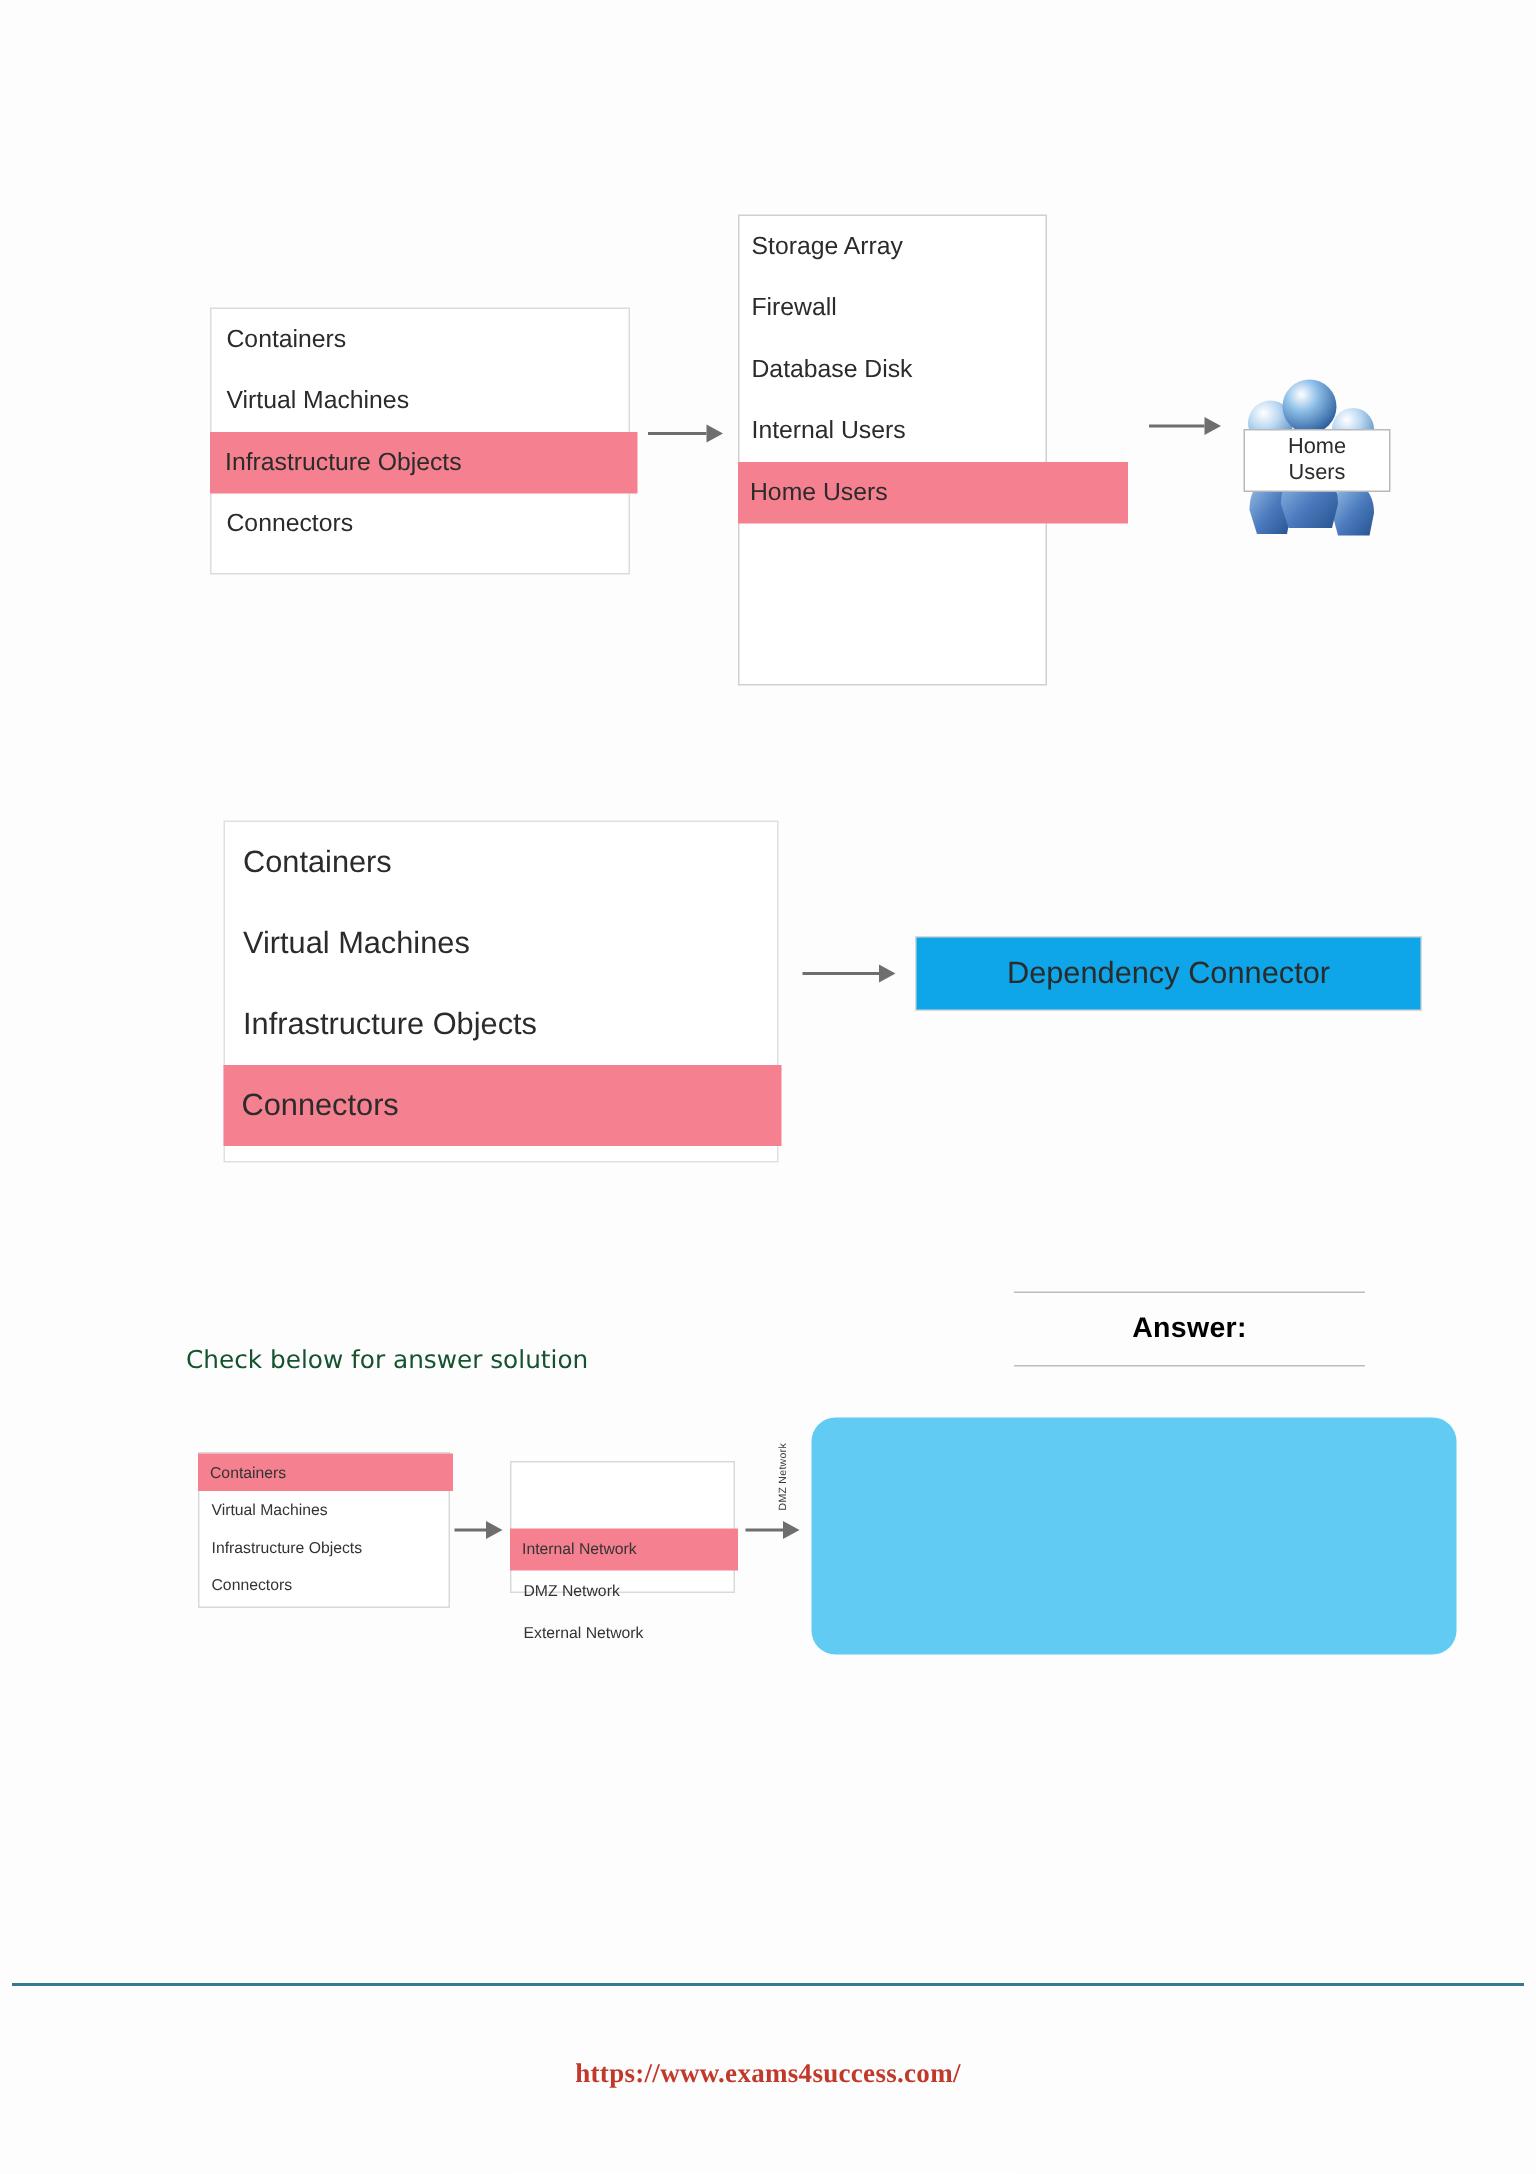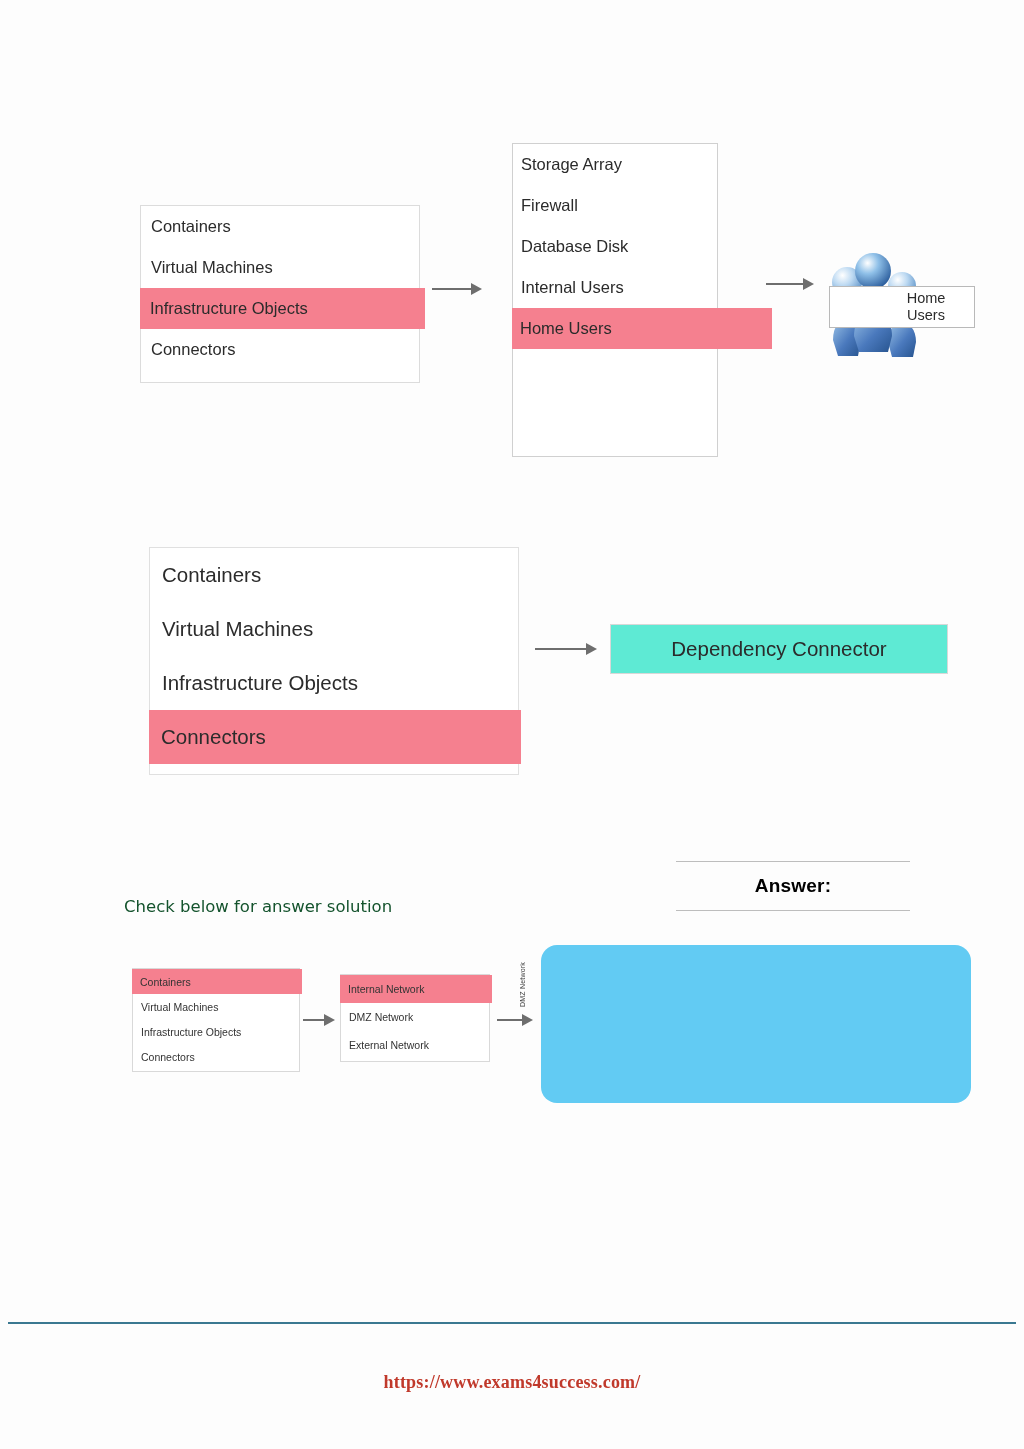--- a/index.html
+++ b/index.html
@@ -50,21 +50,21 @@
     font-size: 16.5px;
     color: #2b2b2b;
   }
   #box-categories-1 .row.hl {
     width: 285px;       
     margin-left: -1px;
   }
 
   
   #box-objects {
-    left: 512px; top: 143px; width: 206px; height: 314px;
+    left: 492px; top: 143px; width: 206px; height: 314px;
     border-color: #d0d0d0;
   }
   #box-objects .row {
     height: 41px;
     padding-left: 8px;
     font-size: 16.5px;
     color: #2b2b2b;
   }
   #box-objects .row.hl {
     width: 260px;
@@ -108,21 +108,20 @@
     width: 96px; height: 40px;
     background: #ffffff;
     border: 1px solid #b9b9b9;
     display: flex;
     flex-direction: column;
     align-items: center;
     justify-content: center;
     font-size: 14.5px;
     line-height: 17px;
     color: #2b2b2b;
-    padding-left: 48px;
   }
 
   
   #box-categories-2 {
     left: 149px; top: 547px; width: 370px; height: 228px;
     border-color: #e0e0e0;
   }
   #box-categories-2 .row {
     height: 54px;
     padding-left: 12px;
@@ -131,21 +130,21 @@
   }
   #box-categories-2 .row.hl {
     width: 372px;
     margin-left: -1px;
   }
 
   
   #box-dependency-connector {
     position: absolute;
     left: 610px; top: 624px; width: 338px; height: 50px;
-    background: #5eead4;
+    background: #0ea5e9;
     border: 1px solid #d8d8d8;
     display: flex;
     align-items: center;
     justify-content: center;
     font-size: 20.5px;
     color: #2b2b2b;
     box-sizing: border-box;
   }
 
   
@@ -197,20 +196,21 @@
   }
   #sol-box-networks .row {
     height: 28px;
     padding-left: 8px;
     font-size: 10.5px;
     color: #333333;
   }
   #sol-box-networks .row.hl {
     width: 152px;
     margin-left: -1px;
+    margin-top: 44px;
   }
 
   #sol-vertical-label {
     position: absolute;
     left: 519px; top: 952px;
     width: 14px; height: 66px;
     font-size: 7px;
     color: #3b3b3b;
     writing-mode: vertical-rl;
     transform: rotate(180deg);

